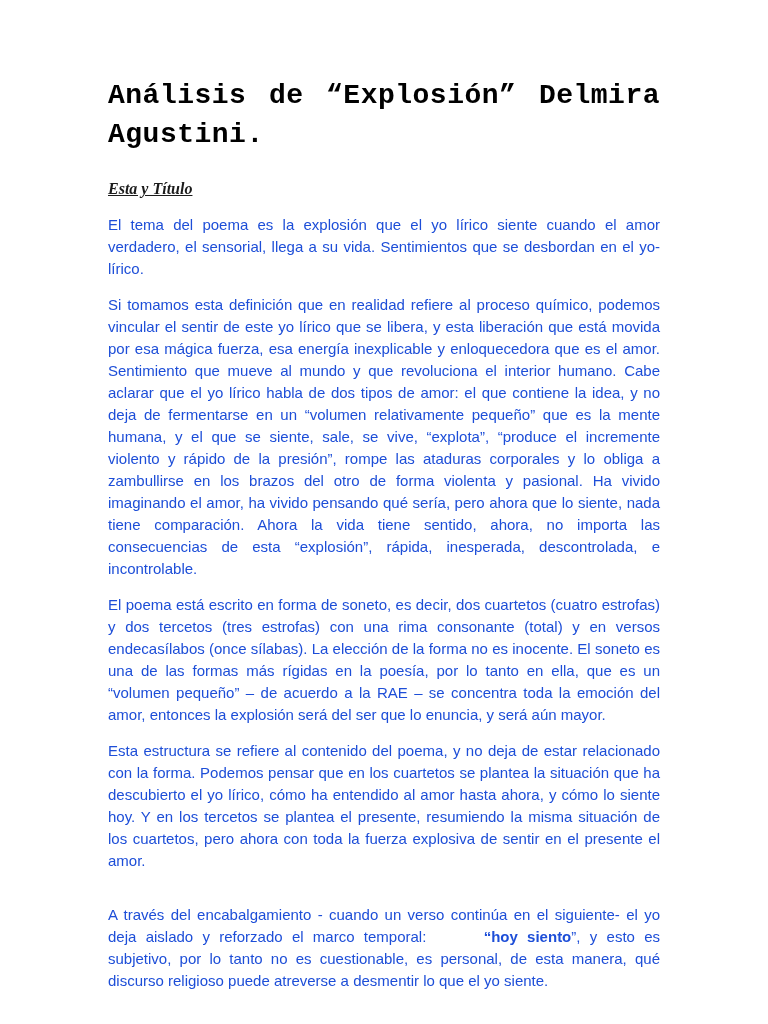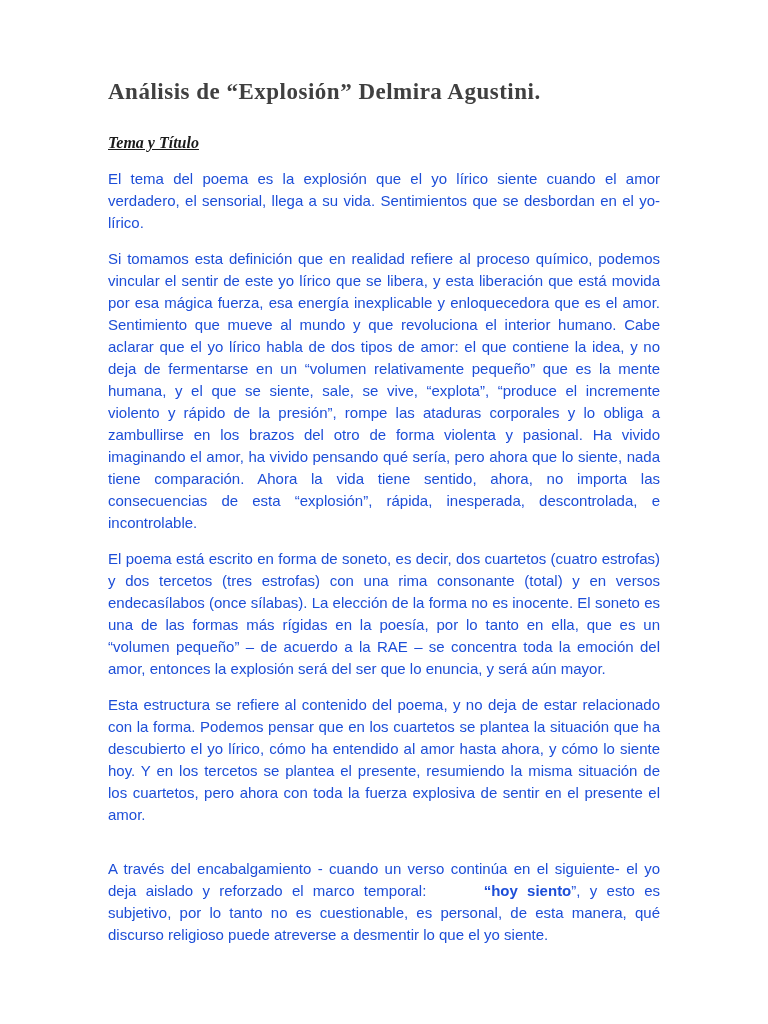--- a/index.html
+++ b/index.html
@@ -14,26 +14,26 @@
     height: 1024px;
     margin: 0 auto;
     background: #ffffff;
     box-sizing: border-box;
     padding: 76px 108px 40px 108px;
     overflow: hidden;
     color: #1b1b1b;
   }
   .doc-title {
     margin: 0 0 22px 0;
-    font-family: Liberation Serif, serif;
+    font-family: Liberation Mono, monospace;
     font-weight: 600;
-    font-size: 23px;
+    font-size: 28px;
     line-height: 1.4;
     letter-spacing: 0.5px;
-    color: #404040;
+    color: #000000;
     text-align: justify;
   }
   .heading {
     margin: 26px 0 16px 0;
     font-family: "Liberation Serif", serif;
     font-weight: bold;
     font-style: italic;
     font-size: 16px;
     text-decoration: underline;
     color: #1b1b1b;
@@ -56,21 +56,21 @@
   section { margin: 0; padding: 0; }
 </style>
 </head>
 <body>
 
 <div class="page">
 
   <h1 class="doc-title">Análisis de “Explosión” Delmira Agustini.</h1>
 
   <section>
-    <h2 class="heading">Tema y Título</h2>
+    <h2 class="heading">Esta y Título</h2>
     <p class="body-par">El tema del poema es la explosión que el yo lírico siente cuando el amor verdadero, el sensorial, llega a su vida. Sentimientos que se desbordan en el yo- lírico.</p>
     <p class="body-par">Si tomamos esta definición que en realidad refiere al proceso químico, podemos vincular el sentir de este yo lírico que se libera, y esta liberación que está movida por esa mágica fuerza, esa energía inexplicable y enloquecedora que es el amor. Sentimiento que mueve al mundo y que revoluciona el interior humano. Cabe aclarar que el yo lírico habla de dos tipos de amor: el que contiene la idea, y no deja de fermentarse en un “volumen relativamente pequeño” que es la mente humana, y el que se siente, sale, se vive, “explota”, “produce el incremente violento y rápido de la presión”, rompe las ataduras corporales y lo obliga a zambullirse en los brazos del otro de forma violenta y pasional. Ha vivido imaginando el amor, ha vivido pensando qué sería, pero ahora que lo siente, nada tiene comparación. Ahora la vida tiene sentido, ahora, no importa las consecuencias de esta “explosión”, rápida, inesperada, descontrolada, e incontrolable.</p>
   </section>
 
   <section>
     <p class="body-par">El poema está escrito en forma de soneto, es decir, dos cuartetos (cuatro estrofas) y dos tercetos (tres estrofas) con una rima consonante (total) y en versos endecasílabos (once sílabas). La elección de la forma no es inocente. El soneto es una de las formas más rígidas en la poesía, por lo tanto en ella, que es un “volumen pequeño” – de acuerdo a la RAE – se concentra toda la emoción del amor, entonces la explosión será del ser que lo enuncia, y será aún mayor.</p>
   </section>
 
   <section>
     <p class="body-par">Esta estructura se refiere al contenido del poema, y no deja de estar relacionado con la forma. Podemos pensar que en los cuartetos se plantea la situación que ha descubierto el yo lírico, cómo ha entendido al amor hasta ahora, y cómo lo siente hoy. Y en los tercetos se plantea el presente, resumiendo la misma situación de los cuartetos, pero ahora con toda la fuerza explosiva de sentir en el presente el amor.</p>

